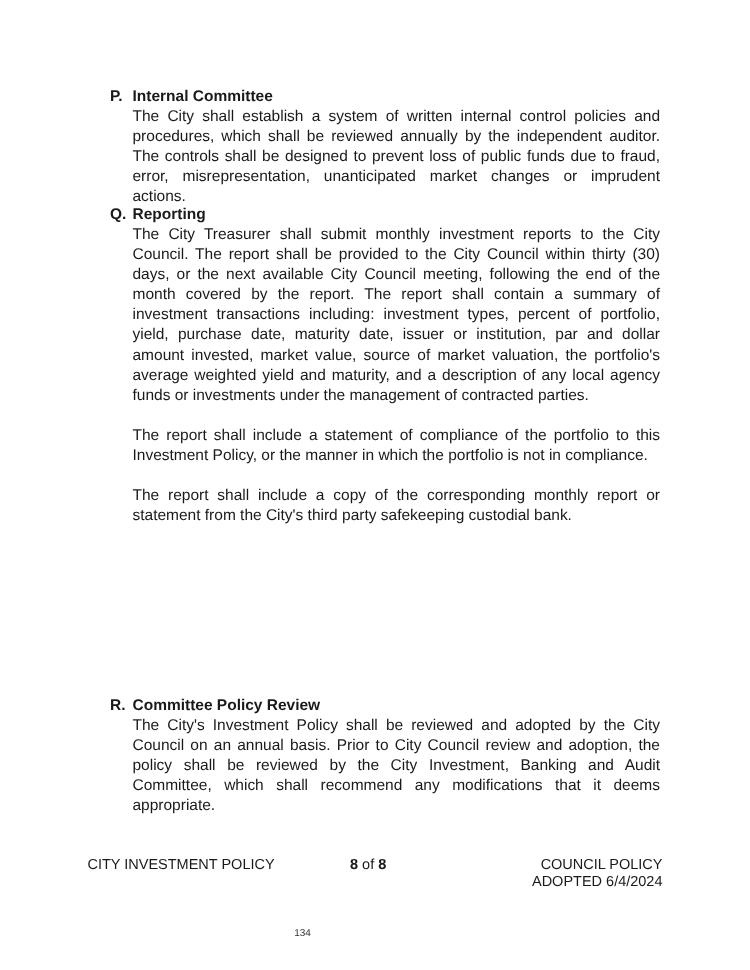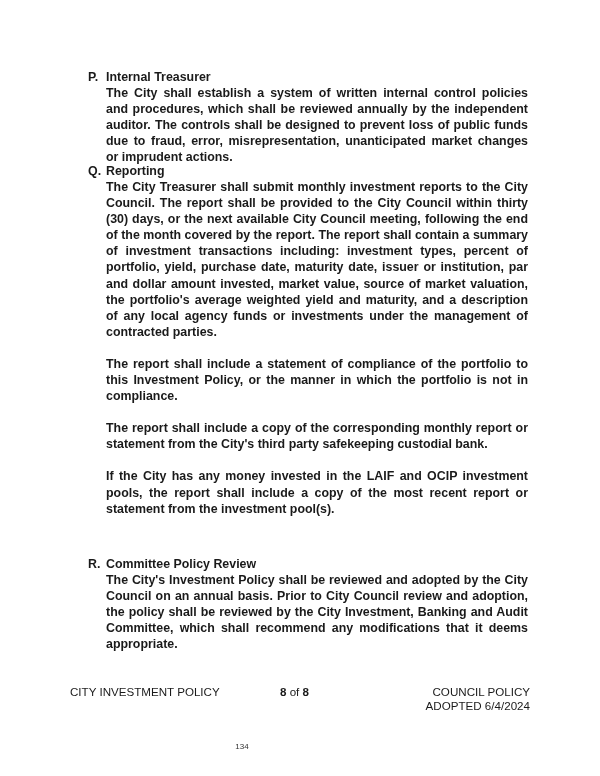--- a/index.html
+++ b/index.html
@@ -38,21 +38,20 @@
       flex: none;
     }
     .section-body {
       margin-left: 18px;
       font-size: 12.4px;
       line-height: 16.1px;
     }
     .para {
       margin: 0;
       text-align: justify;
-      font-weight: bold;
     }
     .para + .para {
       margin-top: 16px;
     }
     .footer {
       position: absolute;
       top: 685px;
       left: 70px;
       width: 460px;
       font-size: 11.6px;
@@ -88,37 +87,36 @@
     }
   </style>
 </head>
 <body>
 
 <div class="page">
 
   <div class="section" style="top:69px;">
     <h2 class="section-heading">
       <span class="section-letter">P.</span>
-      <span>Internal Treasurer</span>
+      <span>Internal Committee</span>
     </h2>
     <div class="section-body">
       <p class="para">The City shall establish a system of written internal control policies and procedures, which shall be reviewed annually by the independent auditor. The controls shall be designed to prevent loss of public funds due to fraud, error, misrepresentation, unanticipated market changes or imprudent actions.</p>
     </div>
   </div>
 
   <div class="section" style="top:163px;">
     <h2 class="section-heading">
       <span class="section-letter">Q.</span>
       <span>Reporting</span>
     </h2>
     <div class="section-body">
       <p class="para">The City Treasurer shall submit monthly investment reports to the City Council. The report shall be provided to the City Council within thirty (30) days, or the next available City Council meeting, following the end of the month covered by the report.  The report shall contain a summary of investment transactions including: investment types, percent of portfolio, yield, purchase date, maturity date, issuer or institution, par and dollar amount invested, market value, source of market valuation, the portfolio's average weighted yield and maturity, and a description of any local agency funds or investments under the management of contracted parties.</p>
       <p class="para">The report shall include a statement of compliance of the portfolio to this Investment Policy, or the manner in which the portfolio is not in compliance.</p>
       <p class="para">The report shall include a copy of the corresponding monthly report or statement from the City's third party safekeeping custodial bank.</p>
-      <p class="para">If the City has any money invested in the LAIF and OCIP investment pools, the report shall include a copy of the most recent report or statement from the investment pool(s).</p>
     </div>
   </div>
 
   <div class="section" style="top:556px;">
     <h2 class="section-heading">
       <span class="section-letter">R.</span>
       <span>Committee Policy Review</span>
     </h2>
     <div class="section-body">
       <p class="para">The City's Investment Policy shall be reviewed and adopted by the City Council on an annual basis. Prior to City Council review and adoption, the policy shall be reviewed by the City Investment, Banking and Audit Committee, which shall recommend any modifications that it deems appropriate.</p>

